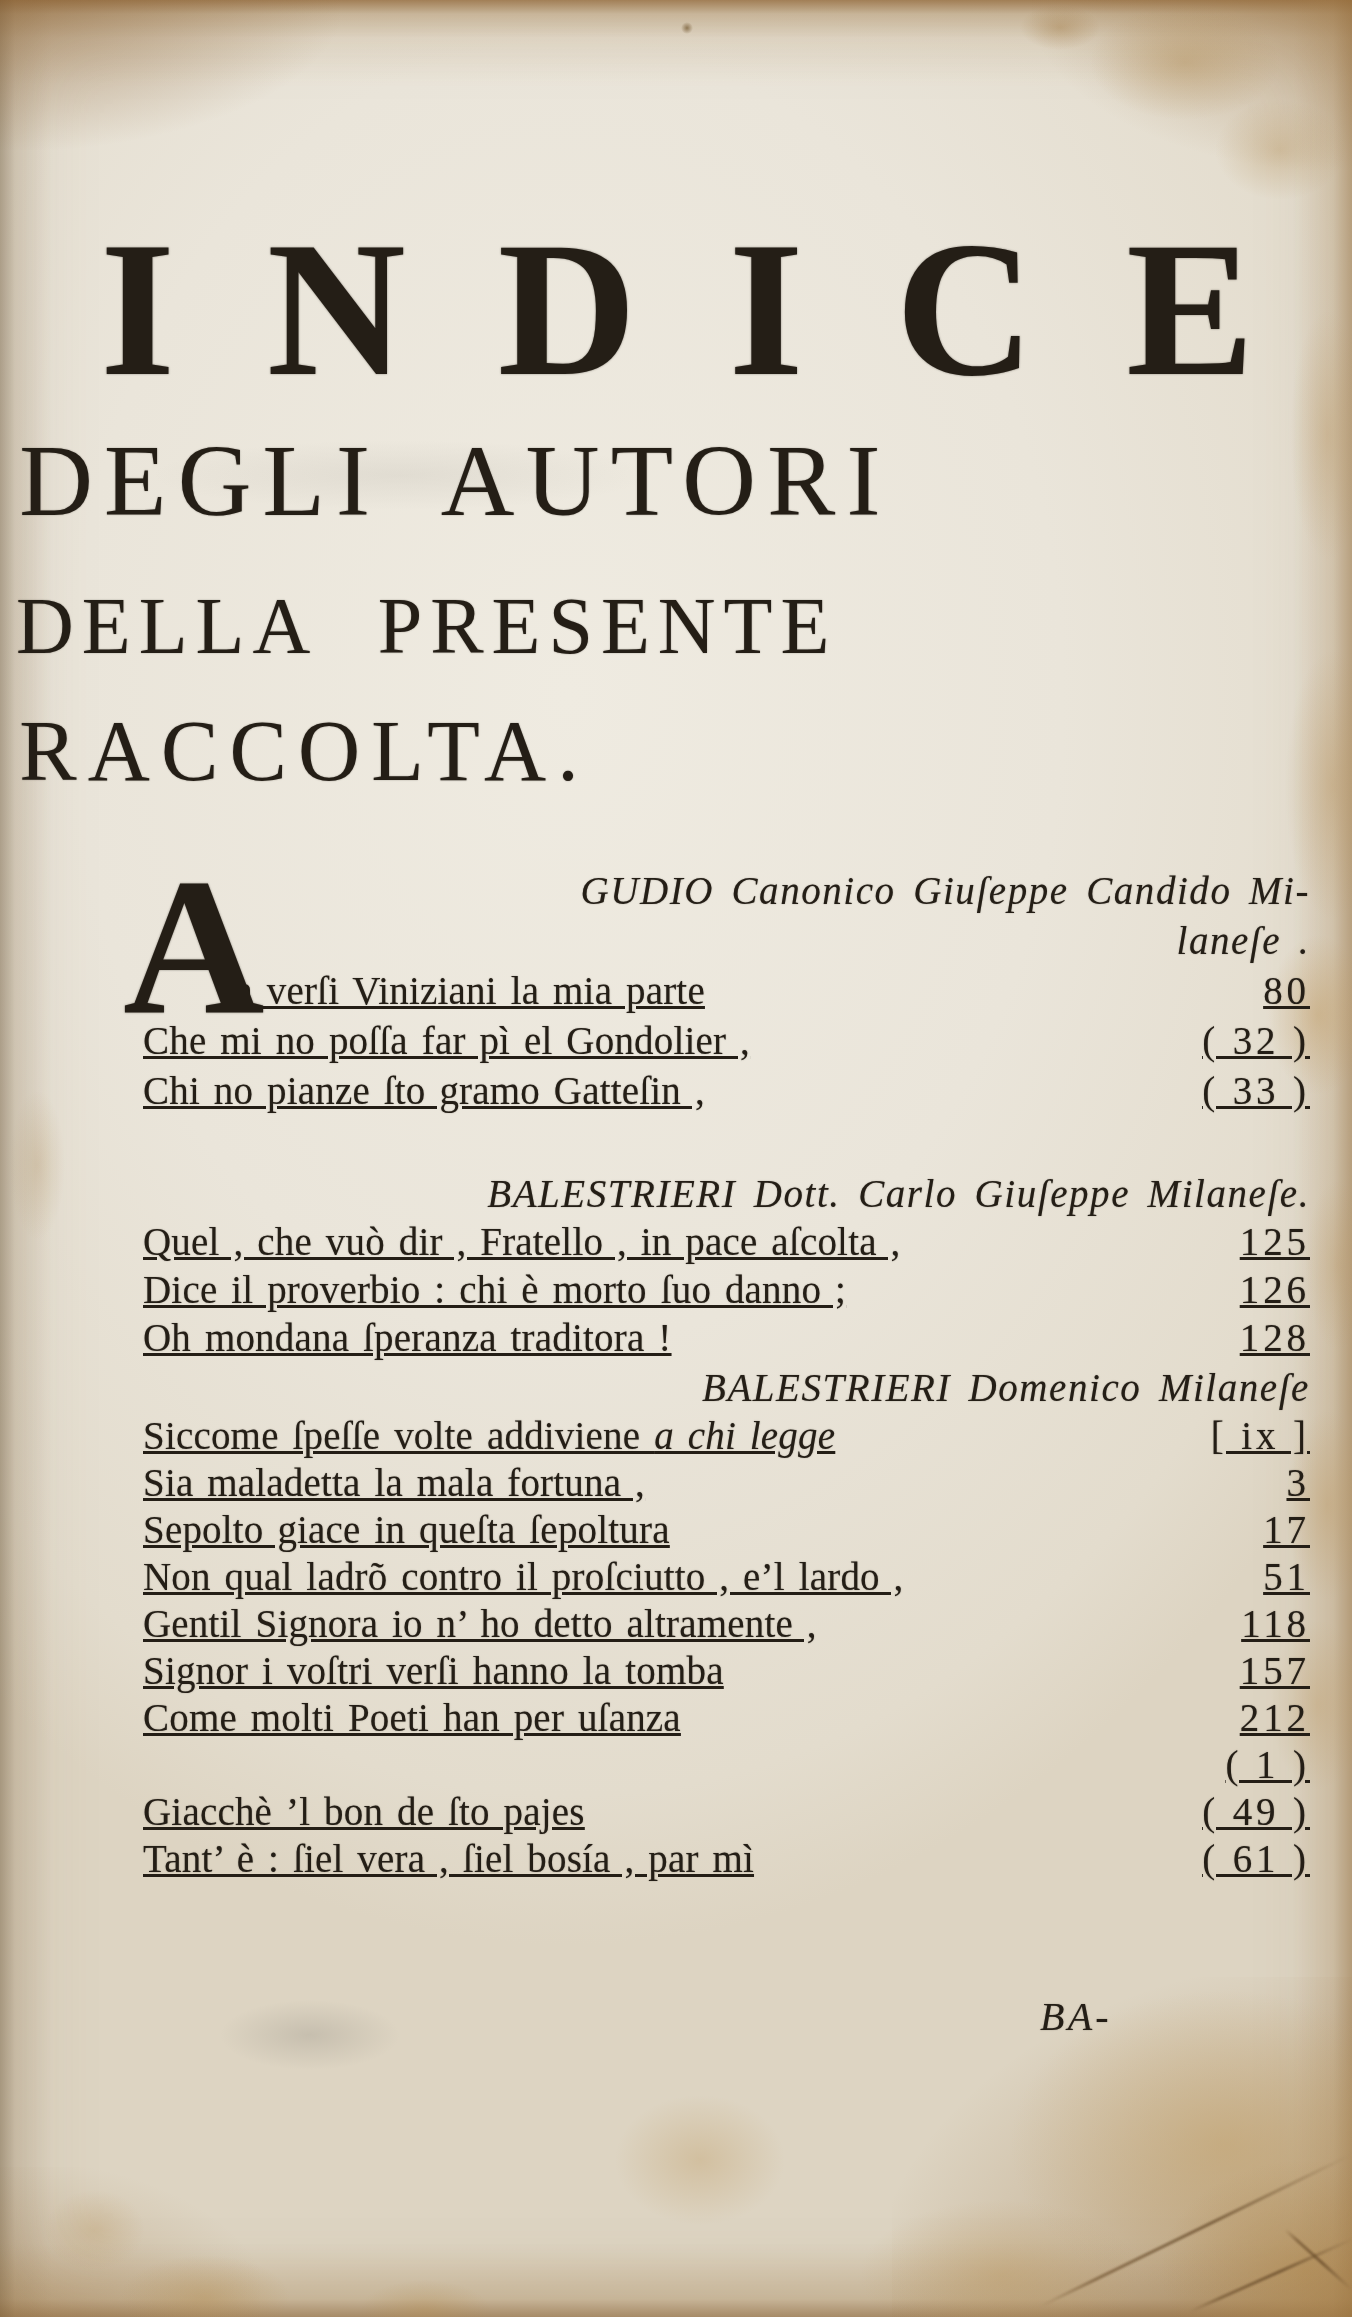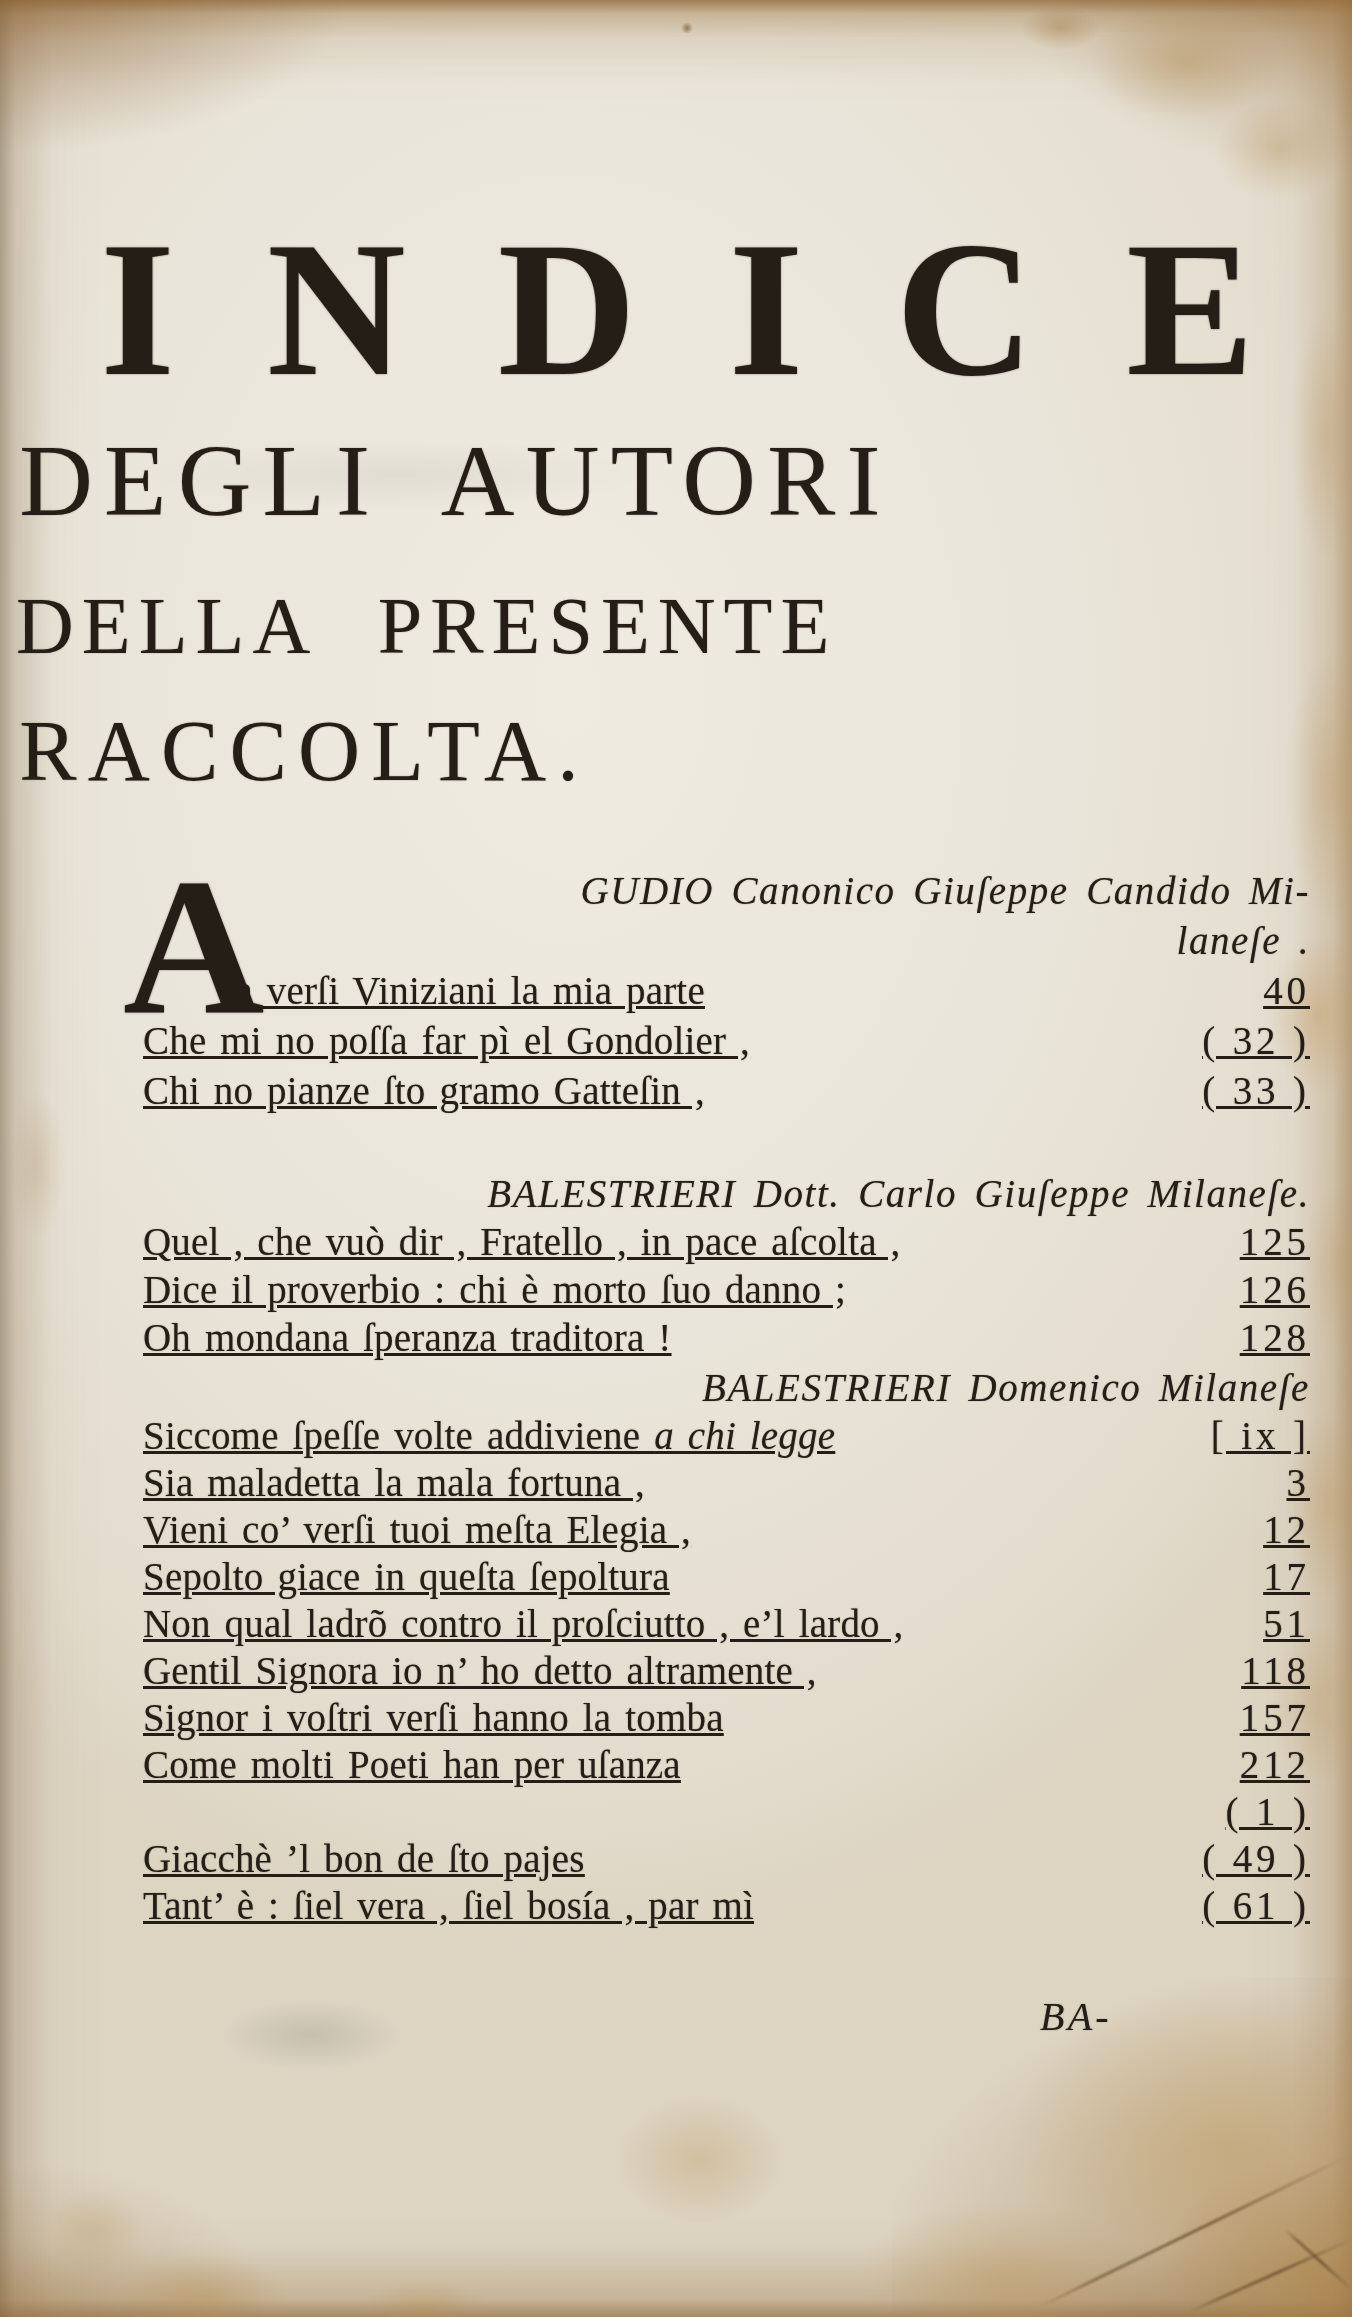--- a/index.html
+++ b/index.html
@@ -119,21 +119,21 @@
   <div class="title-line t4">RACCOLTA.</div>
 
   <main class="index">
     <section class="section" id="sec0">
       <span class="dropcap">A</span>
       <div class="author author-l1">GUDIO Canonico Giuſeppe Candido Mi-</div>
       <div class="author author-l2">laneſe .</div>
       <div class="poems">
           <div class="row first-after-dropcap">
             <span class="txt">In verſi Viniziani la mia parte</span>
-            <span class="pg">40</span>
+            <span class="pg">80</span>
           </div>
           <div class="row">
             <span class="txt">Che mi no poſſa far pì el Gondolier ,</span>
             <span class="pg">( 32 )</span>
           </div>
           <div class="row">
             <span class="txt">Chi no pianze ſto gramo Gatteſin ,</span>
             <span class="pg">( 33 )</span>
           </div>
         </div>
@@ -158,24 +158,20 @@
           <div class="author">BALESTRIERI Domenico Milaneſe</div>
           <div class="row">
             <span class="txt">Siccome ſpeſſe volte addiviene <em>a chi legge</em></span>
             <span class="pg">[ ix ]</span>
           </div>
           <div class="row">
             <span class="txt">Sia maladetta la mala fortuna ,</span>
             <span class="pg">3</span>
           </div>
           <div class="row">
-            <span class="txt">Vieni co’ verſi tuoi meſta Elegia ,</span>
-            <span class="pg">12</span>
-          </div>
-          <div class="row">
             <span class="txt">Sepolto giace in queſta ſepoltura</span>
             <span class="pg">17</span>
           </div>
           <div class="row">
             <span class="txt">Non qual ladrõ contro il proſciutto , e’l lardo ,</span>
             <span class="pg">51</span>
           </div>
           <div class="row">
             <span class="txt">Gentil Signora io n’ ho detto altramente ,</span>
             <span class="pg">118</span>

